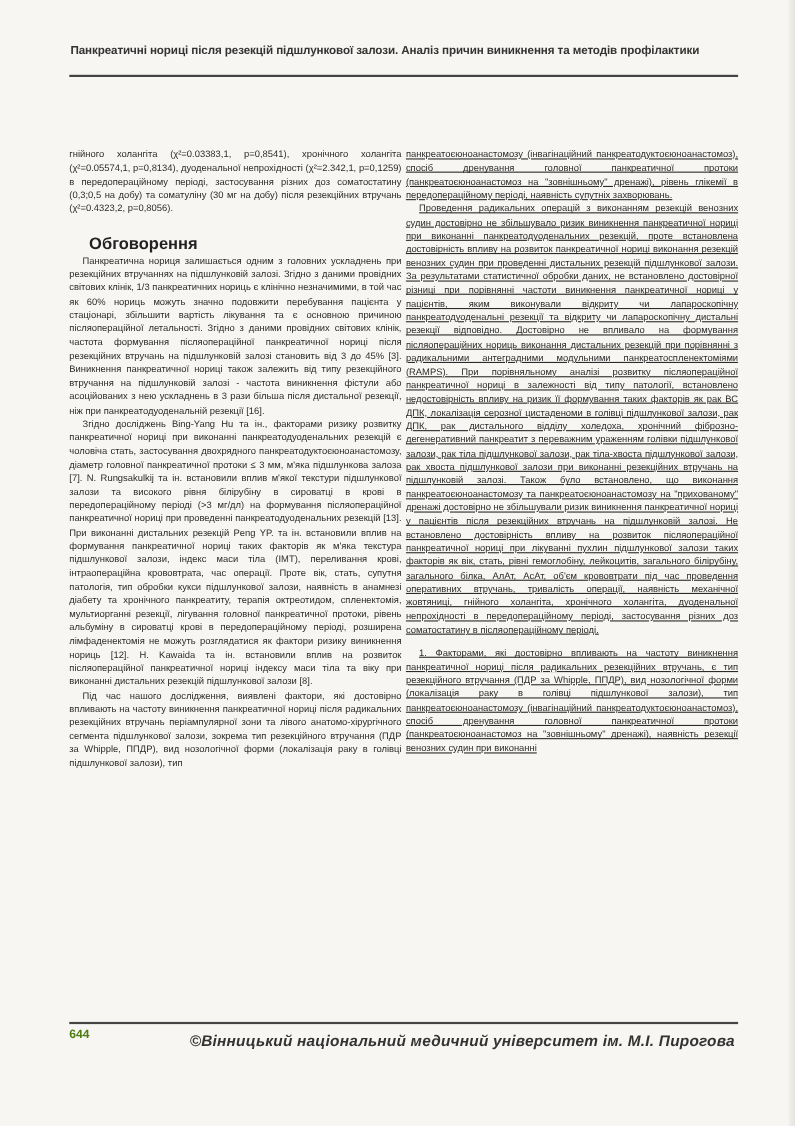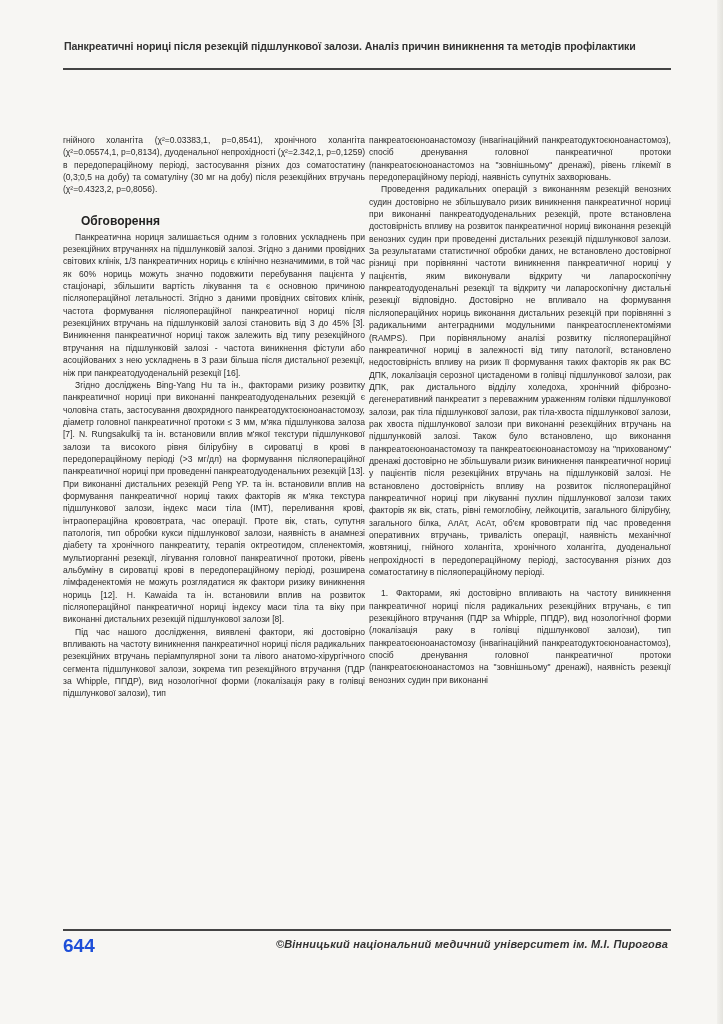--- a/index.html
+++ b/index.html
@@ -18,36 +18,36 @@
     white-space: nowrap;
   }
   .head-rule {
     position: absolute; left: 63px; top: 68px; width: 608px; height: 2px; background: #444;
   }
   .col {
     position: absolute; top: 103px; width: 302px;
     font-size: 8.55px; line-height: 12.35px; text-align: justify; margin-top: 31px;
   }
   .col-left { left: 63px; }
-  .col-right { left: 369px; }
+  .col-right { left: 369px; text-decoration: underline; }
   .col p { margin: 0; text-indent: 12px; }
   .col p.noindent { text-indent: 0; }
   .section-title {
-    font-size: 12px; font-weight: bold; color: #222;
+    font-size: 15px; font-weight: bold; color: #222;
     margin: 10px 0 3px 18px; line-height: 13px;
   }
   .gap { height: 9px; }
   .foot-rule {
     position: absolute; left: 63px; top: 929px; width: 608px; height: 1.5px; background: #444;
   }
   .page-number {
-    position: absolute; left: 63px; top: 935px; font-size: 19px; font-weight: bold; color: #1d4ed8;
+    position: absolute; left: 63px; top: 935px; font-size: 11px; font-weight: bold; color: #4d7c0f;
   }
   .footer-credit {
-    position: absolute; right: 55px; top: 938px; font-size: 11px; font-style: italic;
+    position: absolute; right: 55px; top: 938px; font-size: 14px; font-style: italic;
     font-weight: bold; color: #333; letter-spacing: 0.2px;
   }
 </style>
 </head>
 <body>
 
 <div class="page-edge"></div>
 
 <div class="running-head">Панкреатичні нориці після резекцій підшлункової залози. Аналіз причин виникнення та методів профілактики</div>
 <div class="head-rule"></div>

